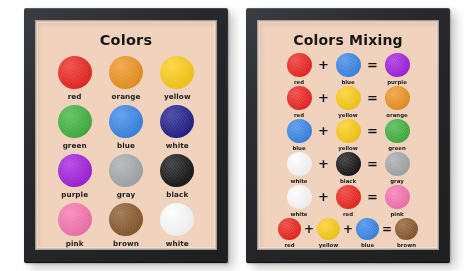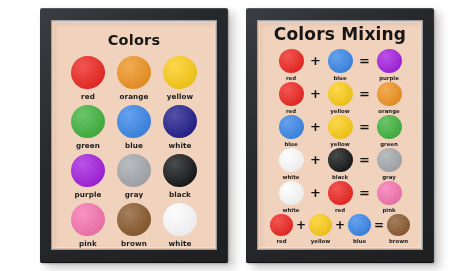--- a/index.html
+++ b/index.html
@@ -14,21 +14,21 @@
     position:absolute;inset:0;
     display:flex;
     align-items:center;
     justify-content:center;
     gap:18px;
   }
 
   
   .frame{
     position:relative;
-    width:188px;height:255px;
+    width:204px;height:255px;
     box-sizing:border-box;
     background:
       linear-gradient(135deg,#3a3d41 0%,#26282b 40%,#1d1f21 100%);
     border-radius:2px;
     padding:13px 12px 14px 12px;
     box-shadow:
       6px 5px 10px rgba(90,80,75,0.30),
       1px 1px 2px rgba(0,0,0,0.25);
   }
   
@@ -70,21 +70,21 @@
     align-items:center;
   }
 
   .poster-title{
     font-family:"DejaVu Sans", sans-serif;
     font-weight:600;
     color:#161616;
     letter-spacing:0.2px;
   }
   .p1 .poster-title{font-size:14.5px;margin-top:10px;}
-  .p2 .poster-title{font-size:17px;margin-top:2px;}
+  .p2 .poster-title{font-size:14px;margin-top:10px;}
 
   
   .grid{
     margin-top:8px;
     display:grid;
     grid-template-columns:repeat(3,1fr);
     row-gap:4px;
     width:100%;
     padding:0 12px;
     box-sizing:border-box;

